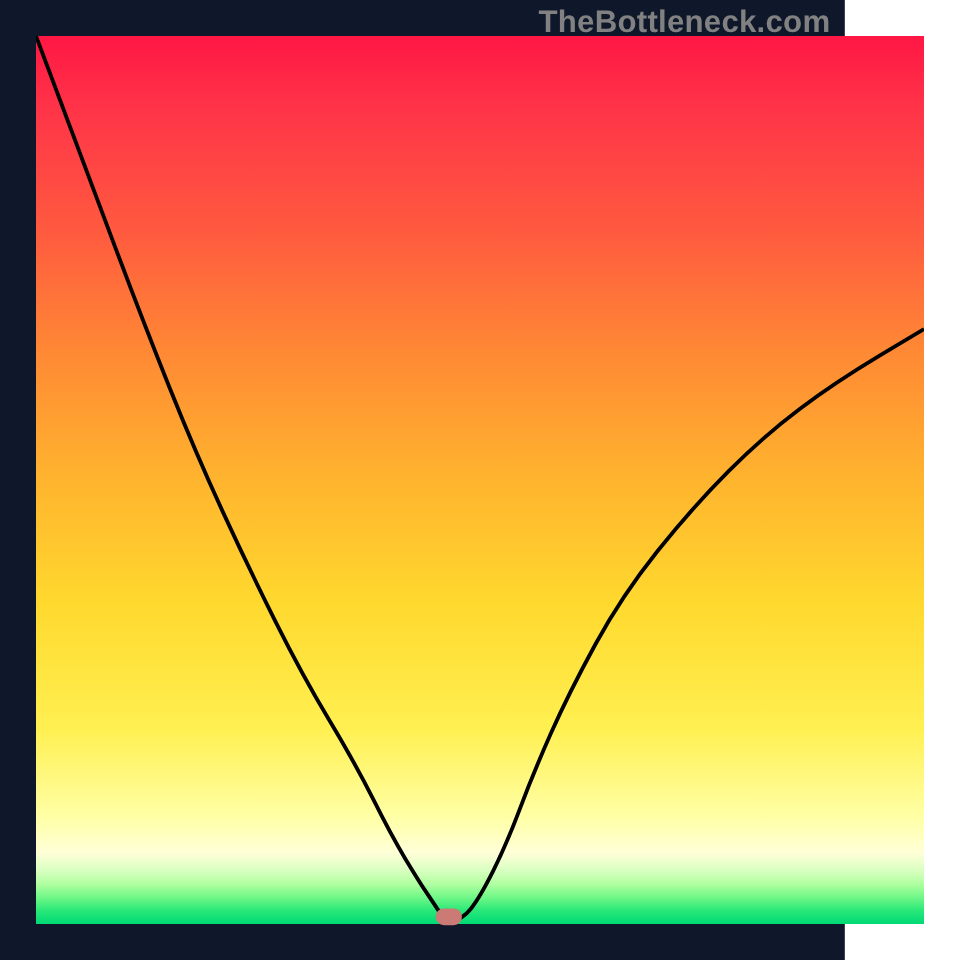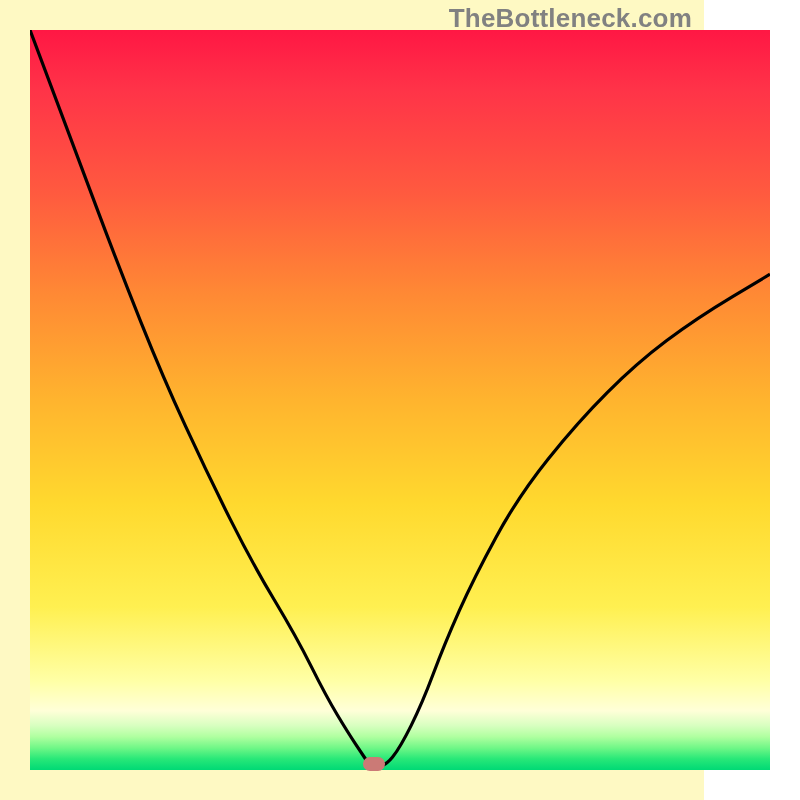--- a/index.html
+++ b/index.html
@@ -1,21 +1,21 @@
 <!DOCTYPE html>
 <html><head>
 <meta charset="utf-8">
 <style>
   * { margin: 0; padding: 0; box-sizing: border-box; }
   html, body { width: 800px; height: 800px; overflow: hidden; background: #fff; }
   .frame {
     position: relative;
     width: 704px;
     height: 800px;
-    background: #fef9c3;
+    background: #0f172a;
   }
   .watermark {
     position: absolute;
     top: 3px;
     right: 12px;
     font-family: Arial, Helvetica, sans-serif;
     font-size: 26px;
     font-weight: 600;
     color: #818181;
     letter-spacing: 0.2px;

